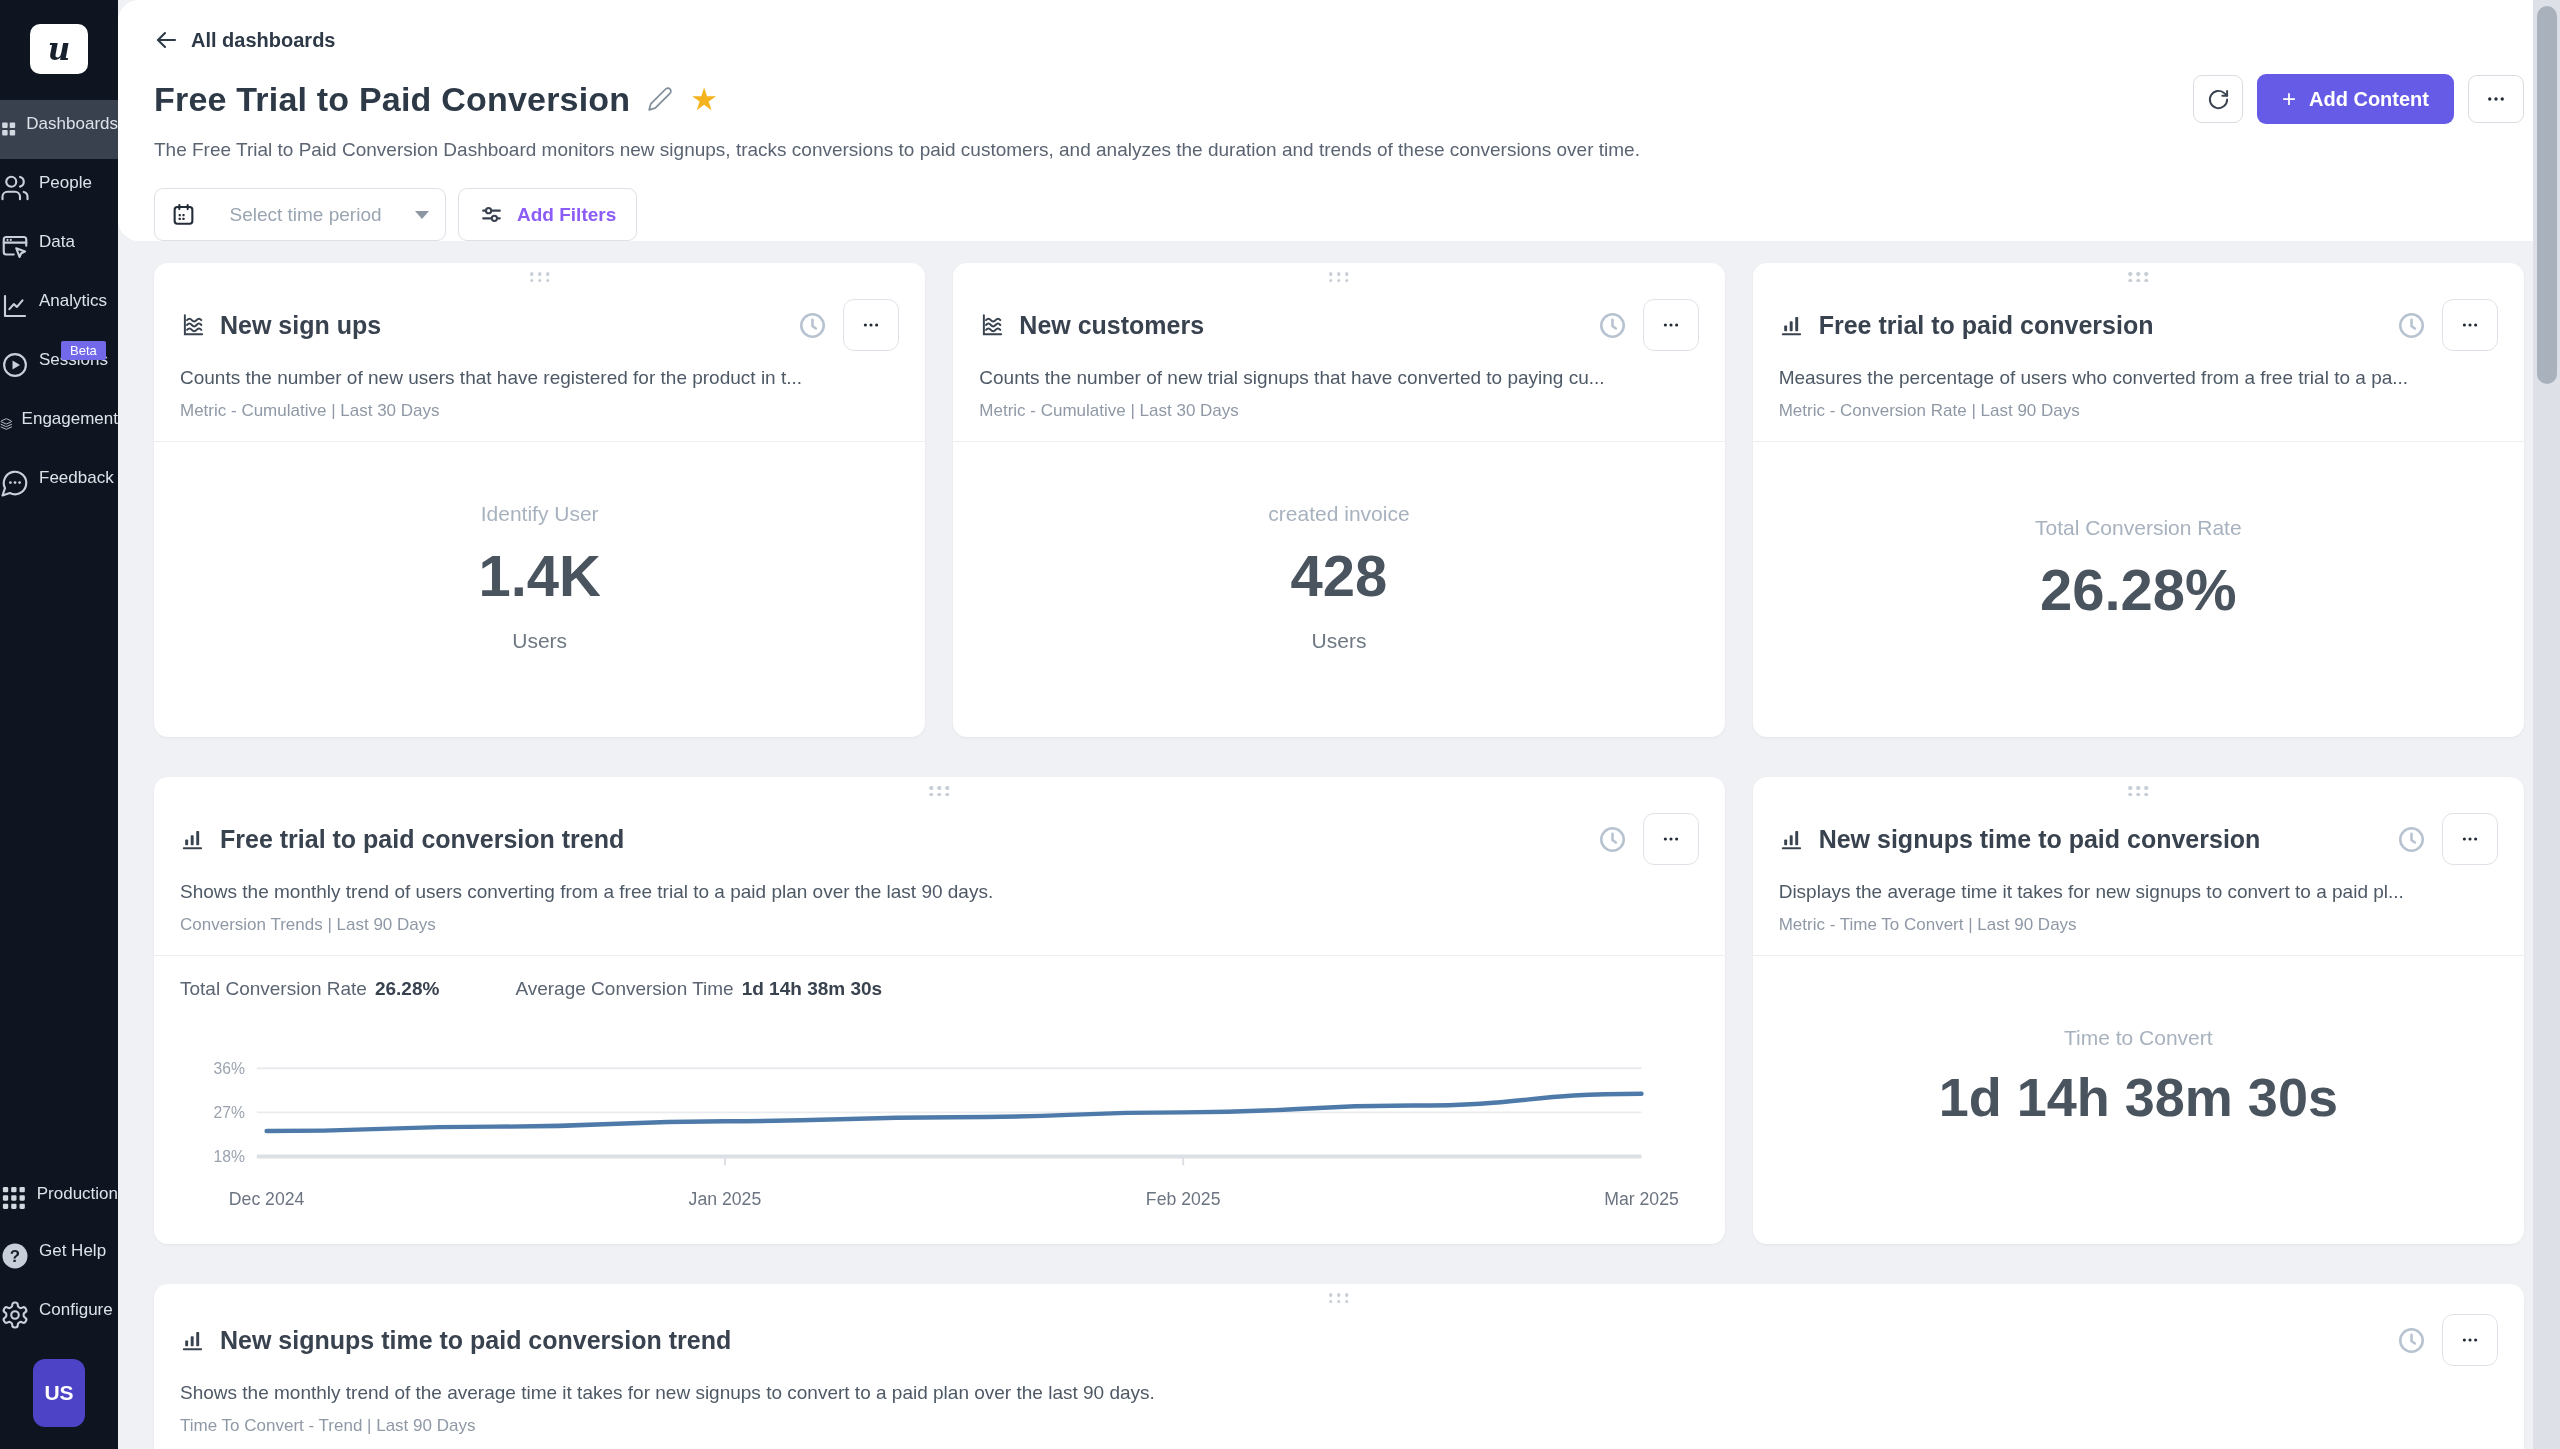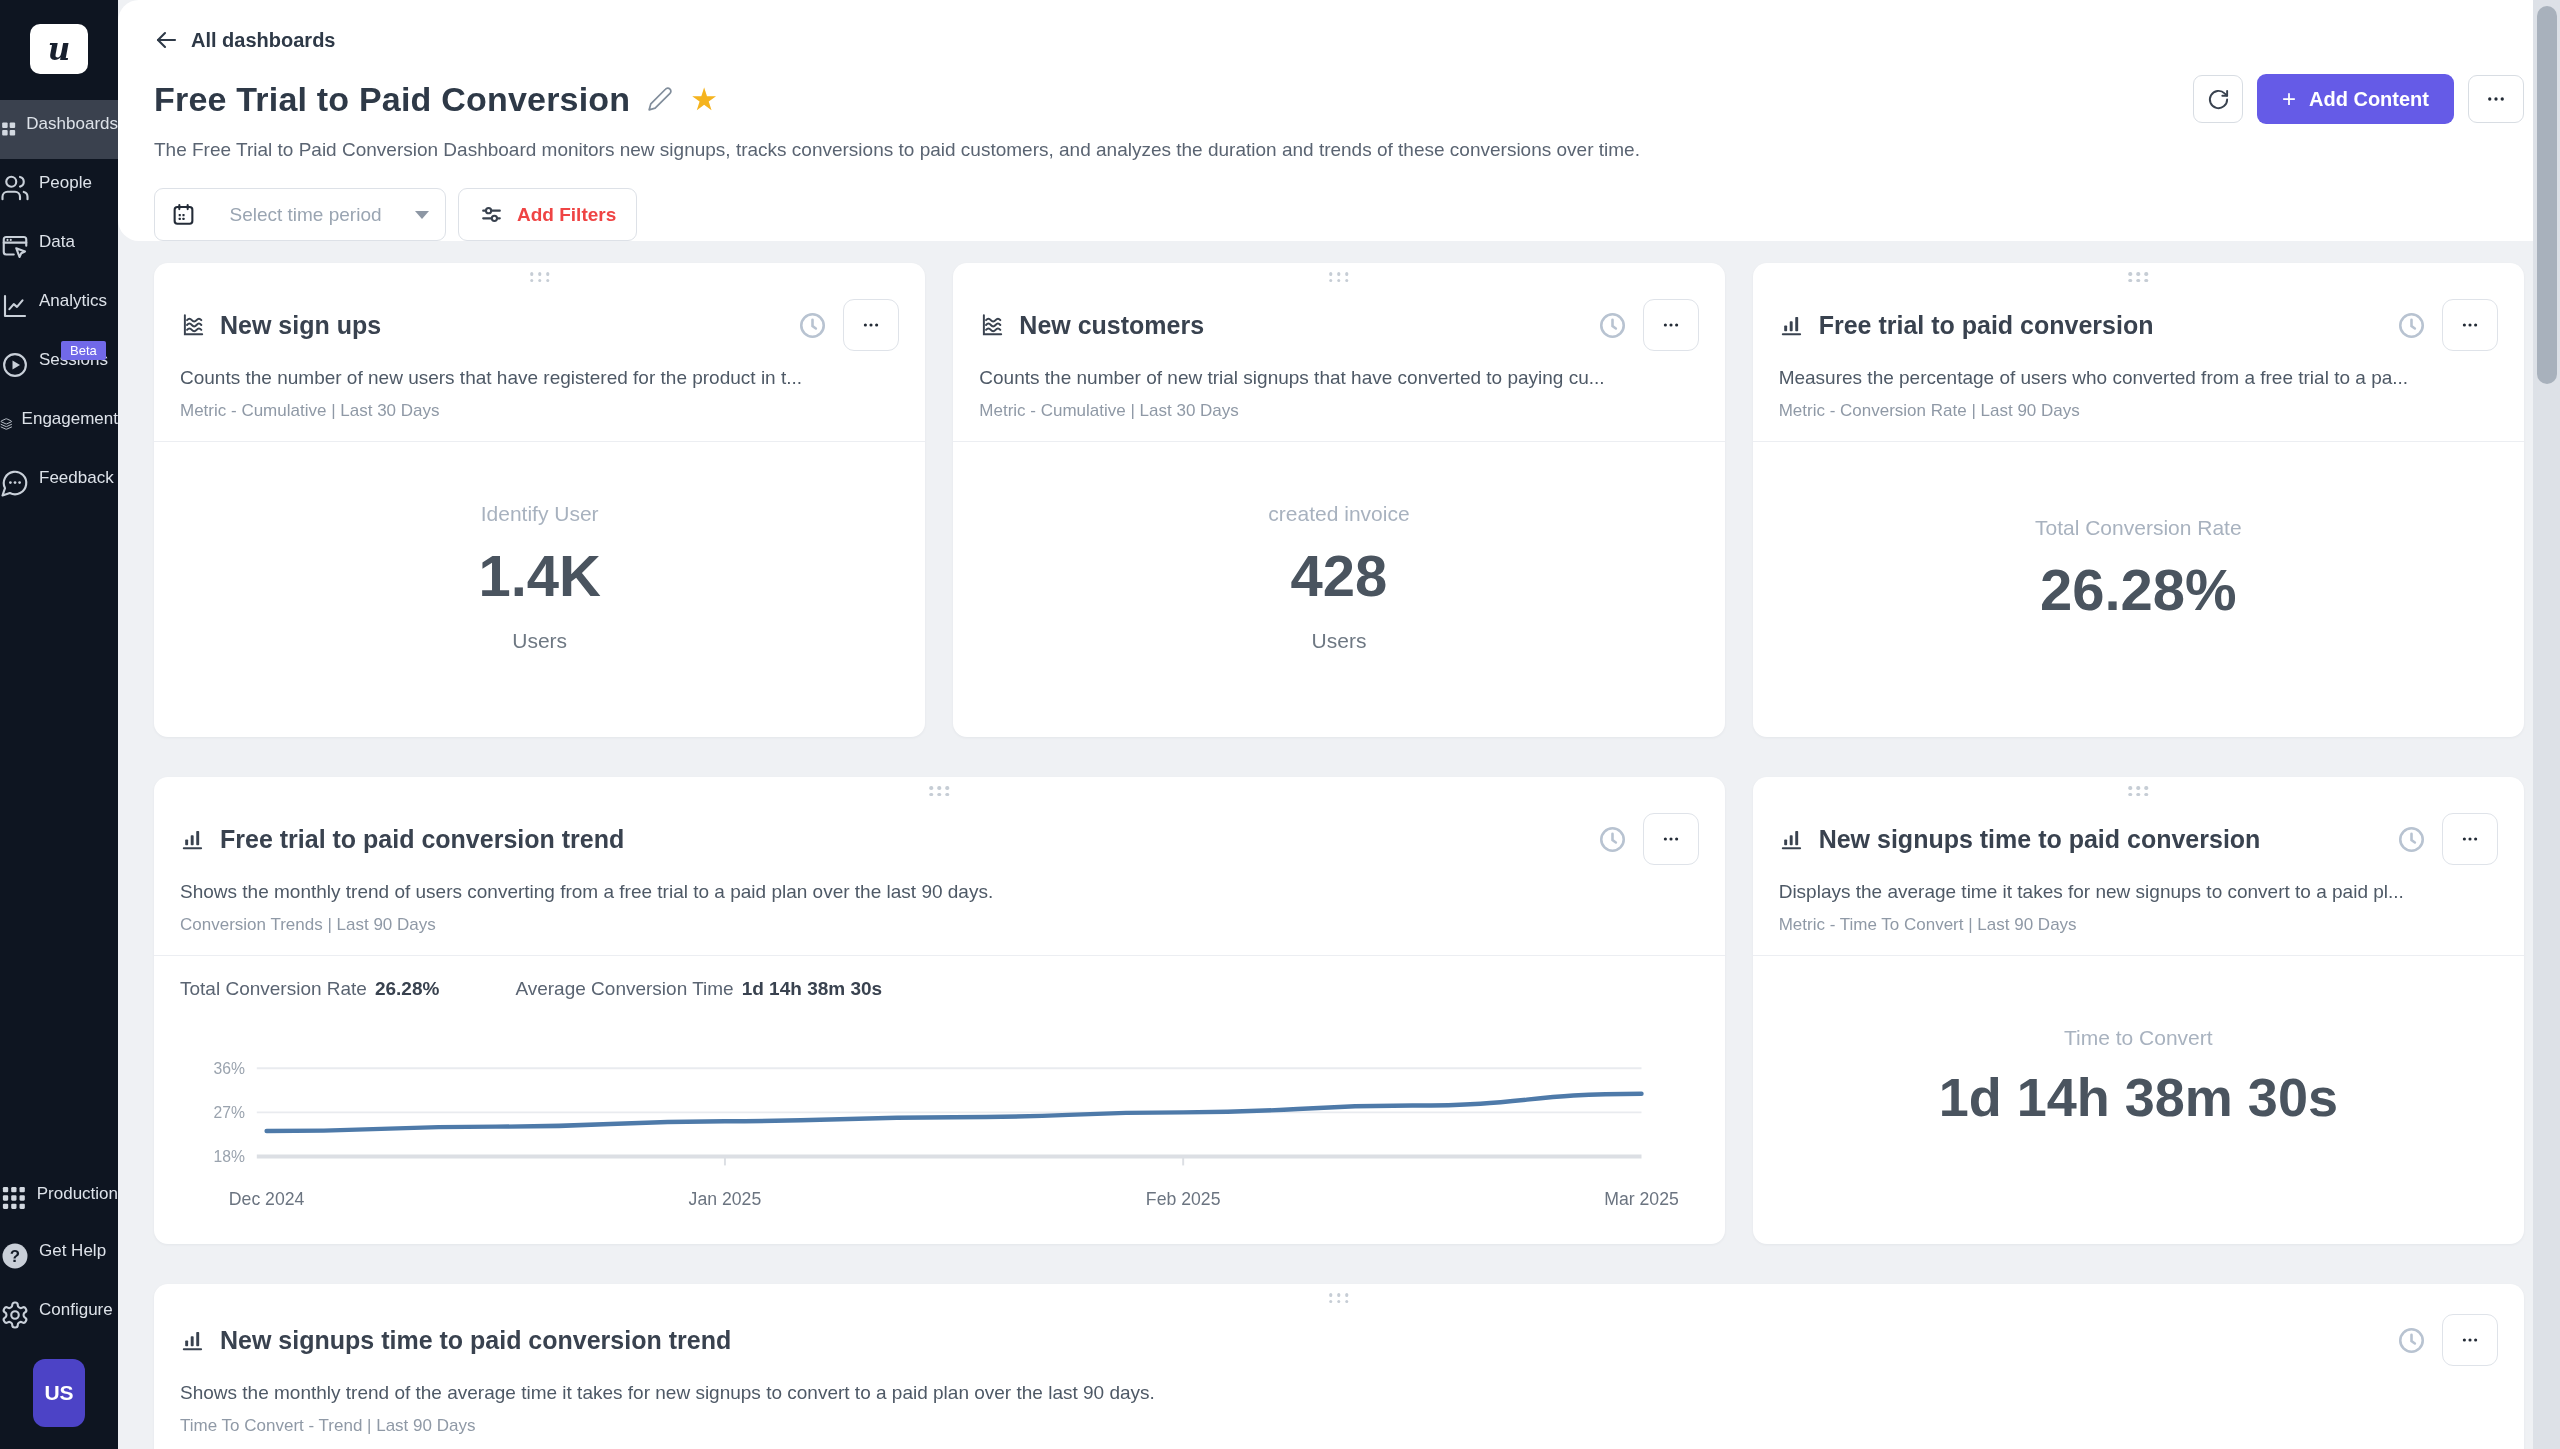--- a/index.html
+++ b/index.html
@@ -40,21 +40,21 @@
   .btn-primary .plus { font-size:24px; font-weight:400; line-height:1; }
   .page-desc { margin-top:15px; font-size:19px; color:#5a6472; }
   .filter-row { display:flex; gap:12px; margin-top:27px; }
   .time-select { width:292px; height:53px; border:1px solid #dde1e7; border-radius:9px; background:#fff;
                  display:flex; align-items:center; gap:14px; padding:0 16px; cursor:pointer; }
   .time-placeholder { flex:1; color:#9aa5b2; font-size:19px;text-align:center; }
   .caret { width:0; height:0; border-left:7px solid transparent; border-right:7px solid transparent;
            border-top:8px solid #8d97a4; }
   .btn-filters { height:53px; border:1px solid #dde1e7; border-radius:9px; background:#fff;
                  font-family:inherit; display:flex; align-items:center; gap:13px; padding:0 20px;
-                 font-size:19px; font-weight:700; color:#ef4444; cursor:pointer; }
+                 font-size:19px; font-weight:700; color:#8b5cf6; cursor:pointer; }
 
   
   .content { flex:1; background:#eff1f4; padding:22px 36px 0; }
   .grid { display:grid; grid-template-columns:repeat(3,1fr); column-gap:28px; row-gap:40px; }
   .card { position:relative; background:#fff; border-radius:14px; padding:0 26px;
           box-shadow:0 1px 3px rgba(25,35,55,.05); }
   .card.h1 { height:474px; } .card.h2 { height:467px; } .card.h3 { height:430px; }
   .card.wide { grid-column:span 2; } .card.full { grid-column:1 / -1; }
   .drag { position:absolute; top:9px; left:50%; transform:translateX(-50%);
           display:grid; grid-template-columns:repeat(3,3.5px); gap:3px 4.5px; cursor:grab; }

